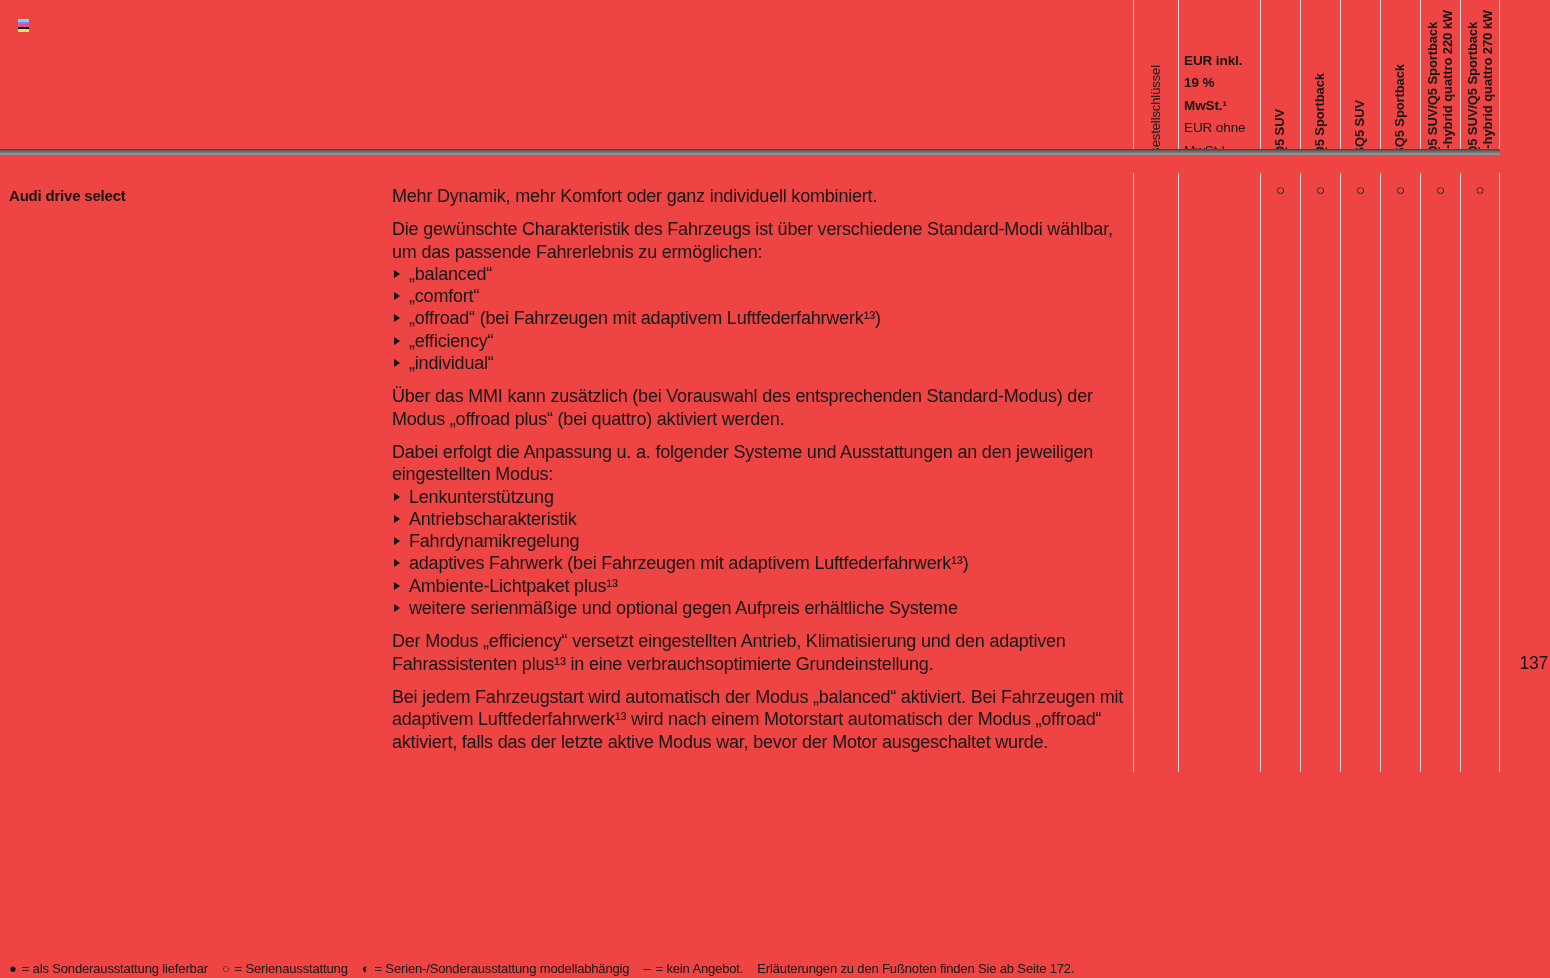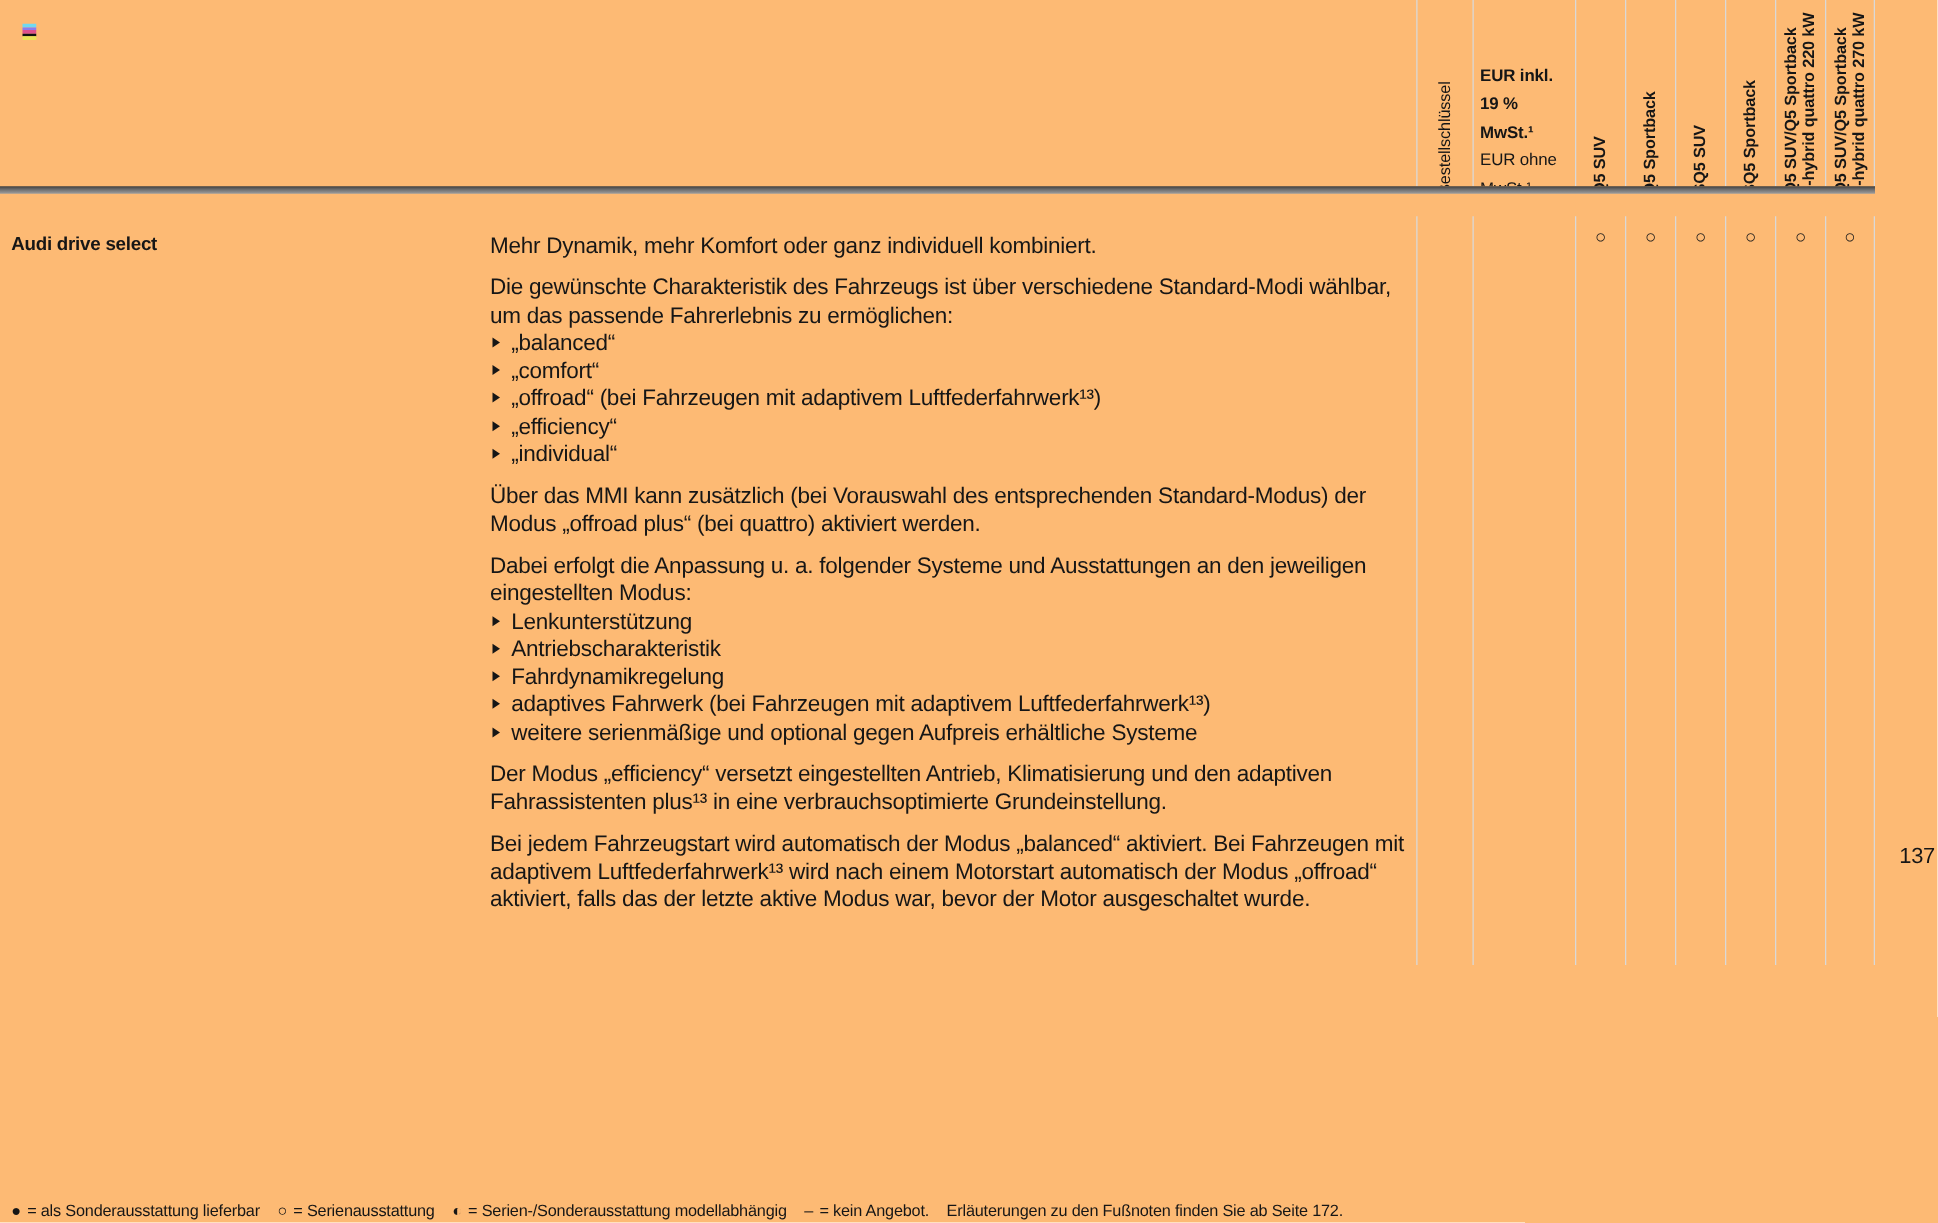--- a/index.html
+++ b/index.html
@@ -1,18 +1,18 @@
 <!DOCTYPE html>
 <html><head>
 <meta charset="utf-8">
 <style>
   * { margin:0; padding:0; box-sizing:border-box; }
   html,body { background:#ffffff; }
   .page {
-    position:relative; width:1550px; height:978px; background:#fdba74;
+    position:relative; width:1550px; height:978px; background:#ef4444;
     color:#161616; font-family:"Liberation Sans","DejaVu Sans",sans-serif;
     overflow:hidden;
   }
 
   
   .colorbar { position:absolute; left:18px; top:19px; width:11px; }
   .colorbar .stripe { height:2.6px; width:11px; }
 
   
   .thead, .tbody {
@@ -59,21 +59,21 @@
     width:0; height:0;
     border-left:6px solid #161616;
     border-top:4px solid transparent;
     border-bottom:4px solid transparent;
   }
 
   
   .marker-cell { text-align:center; padding-top:9px; font-size:15px; line-height:16px; color:#1a1a1a; }
 
   
-  .pagenum { position:absolute; top:674px; right:2px; font-size:17.5px; letter-spacing:-0.2px; }
+  .pagenum { position:absolute; top:653px; right:2px; font-size:17.5px; letter-spacing:-0.2px; }
 
   
   .footer { position:absolute; left:9px; top:961px; font-size:13px; line-height:16px; letter-spacing:-0.15px; white-space:nowrap; }
   .legend-item { margin-right:14px; }
   .legend-sym { margin-right:5px; }
 </style>
 </head>
 <body>
 
 <div class="page">
@@ -147,20 +147,21 @@
             <li>„efficiency“</li>
             <li>„individual“</li>
           </ul>
           <p>Über das MMI kann zusätzlich (bei Vorauswahl des entsprechenden Standard-Modus) der Modus „offroad plus“ (bei quattro) aktiviert werden.</p>
           <p>Dabei erfolgt die Anpassung u. a. folgender Systeme und Ausstattungen an den jeweiligen eingestellten Modus:</p>
           <ul>
             <li>Lenkunterstützung</li>
             <li>Antriebscharakteristik</li>
             <li>Fahrdynamikregelung</li>
             <li>adaptives Fahrwerk (bei Fahrzeugen mit adaptivem Luftfederfahrwerk¹³)</li>
+            <li>Ambiente-Lichtpaket plus¹³</li>
             <li>weitere serienmäßige und optional gegen Aufpreis erhältliche Systeme</li>
           </ul>
           <p>Der Modus „efficiency“ versetzt eingestellten Antrieb, Klimatisierung und den adaptiven Fahrassistenten plus¹³ in eine verbrauchsoptimierte Grundeinstellung.</p>
           <p>Bei jedem Fahrzeugstart wird automatisch der Modus „balanced“ aktiviert. Bei Fahrzeugen mit adaptivem Luftfederfahr­werk¹³ wird nach einem Motorstart automatisch der Modus „offroad“ aktiviert, falls das der letzte aktive Modus war, bevor der Motor ausgeschaltet wurde.</p>
         </div>
     </div>
     <div class="cell"></div>
     <div class="cell"></div>
 
   <div class="cell marker-cell"><span>○</span></div>

